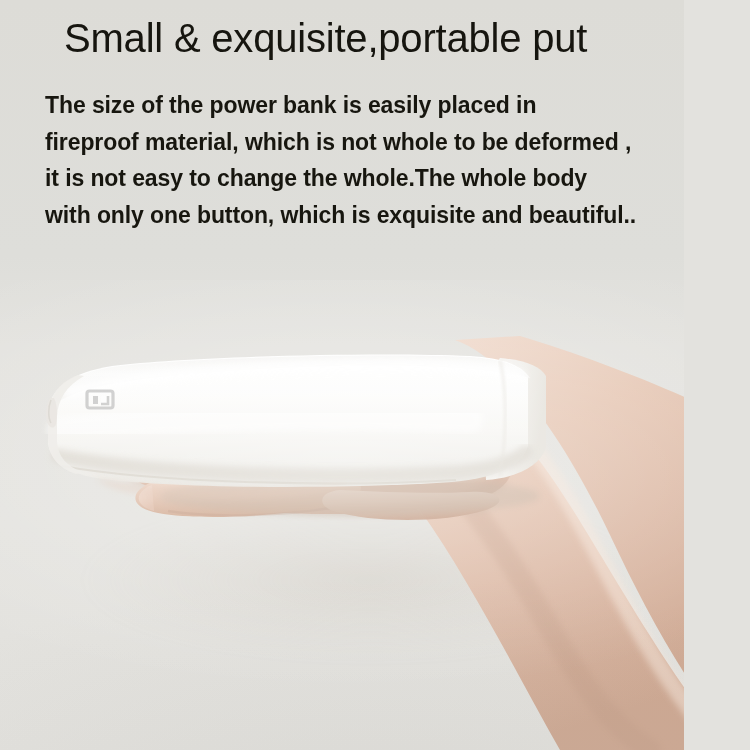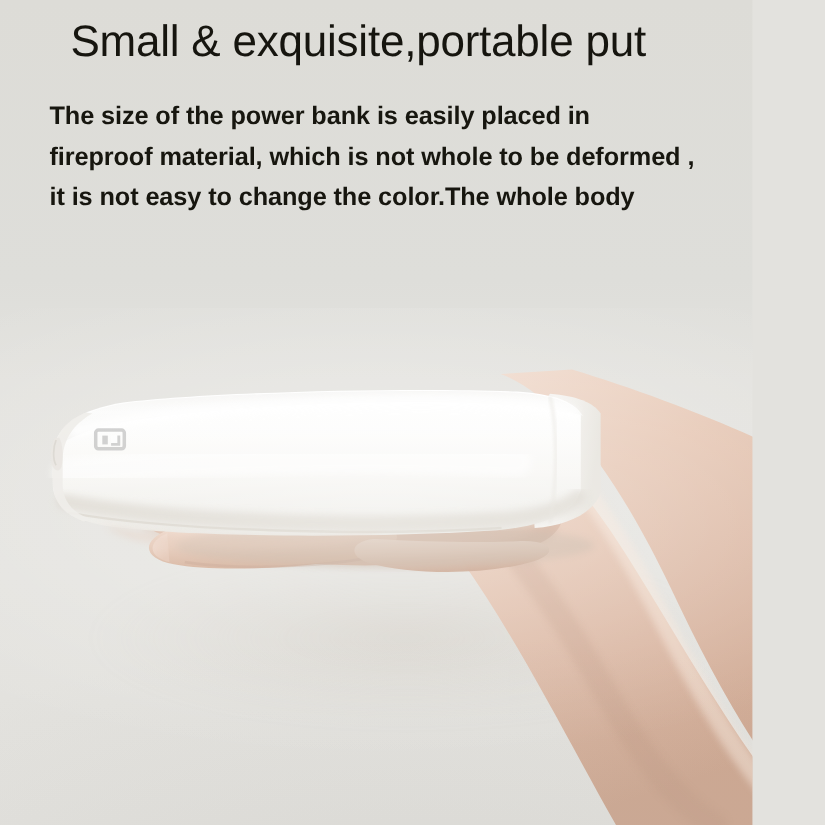--- a/index.html
+++ b/index.html
@@ -86,21 +86,22 @@
 
 <div id="banner">
 
   <div id="text-block">
 
     <div id="headline">Small &amp; exquisite,portable put</div>
 
     <div id="body-copy">
       <div class="body-line">The size of the power bank is easily placed in</div>
       <div class="body-line">fireproof material, which is not whole to be deformed ,</div>
-      <div class="body-line">it is not easy to change the color.The whole body</div>
+      <div class="body-line">it is not easy to change the whole.The whole body</div>
+      <div class="body-line">with only one button, which is exquisite and beautiful..</div>
     </div>
 
   </div>
 
   <div id="photo">
     <svg id="photo-svg" viewBox="0 0 750 470" xmlns="http://www.w3.org/2000/svg">
       <defs>
 
         <linearGradient id="skinArm" x1="0" y1="0" x2="0.35" y2="1">
           <stop offset="0%" stop-color="#efd9cb"></stop>

